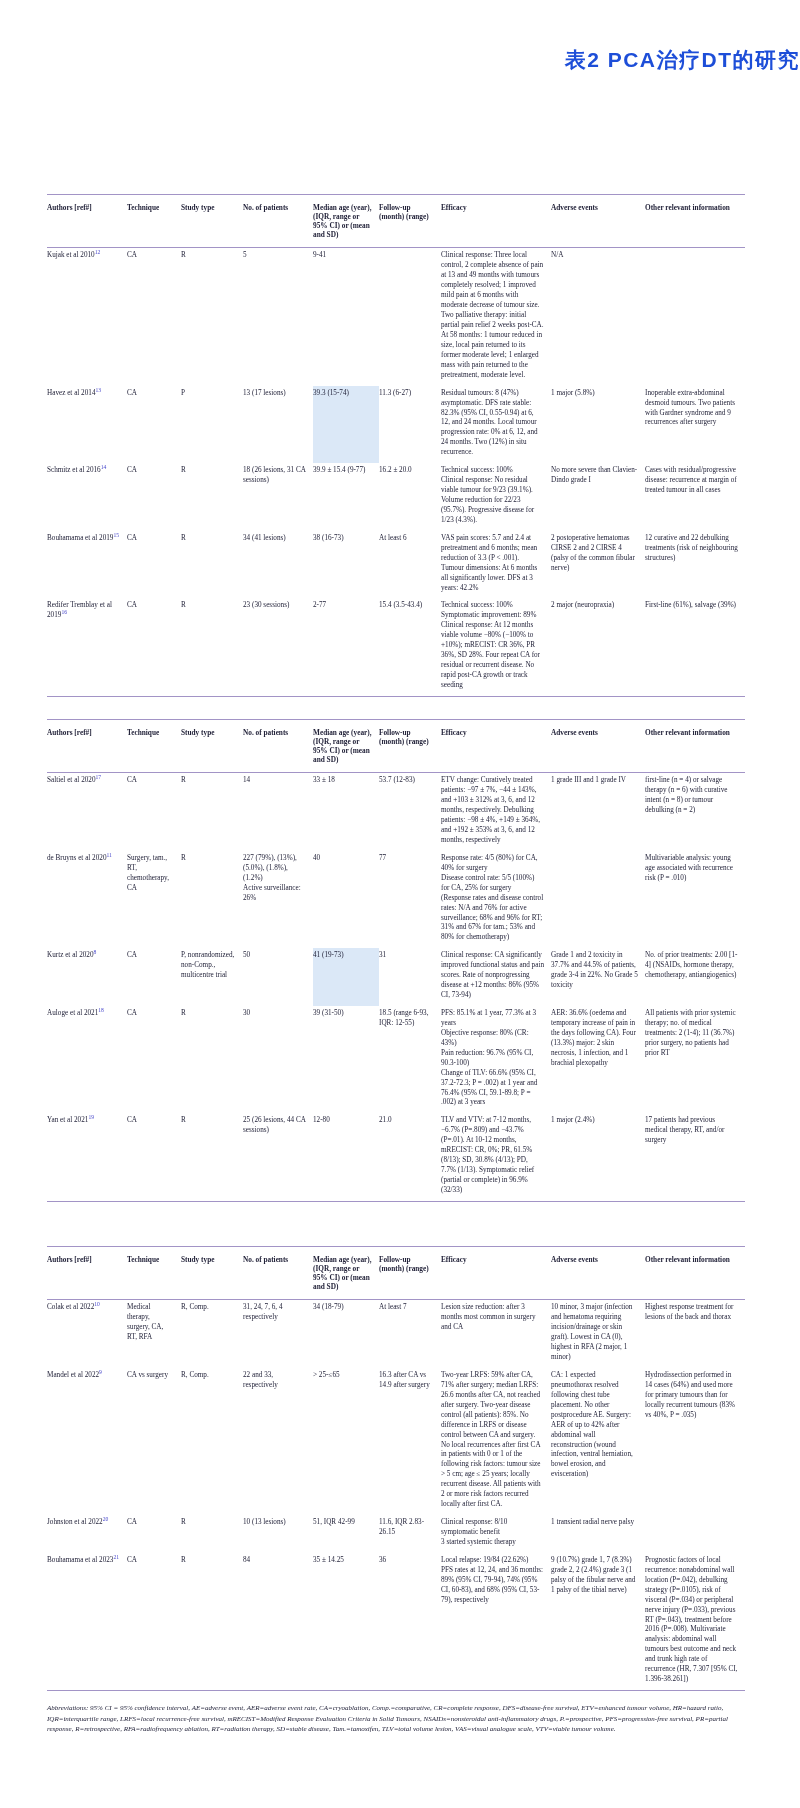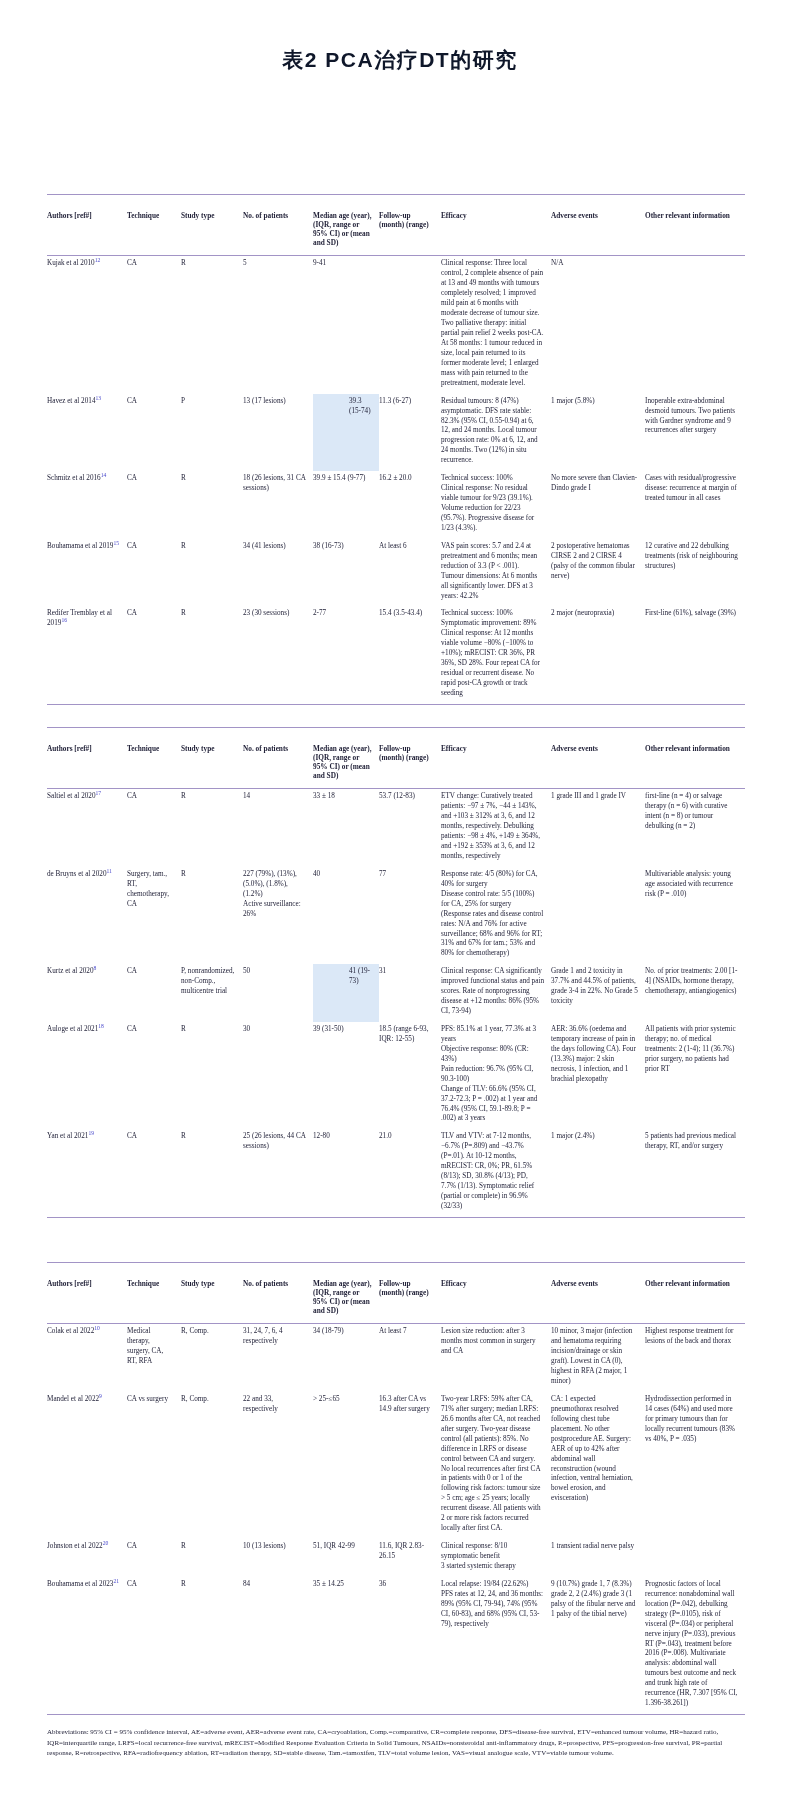--- a/index.html
+++ b/index.html
@@ -1,45 +1,45 @@
 <!DOCTYPE html>
 <html><head>
 <meta charset="utf-8">
 <style>
   html,body{margin:0;padding:0;}
   body{
     width:800px;height:1808px;background:#ffffff;overflow:hidden;
     font-family:"Liberation Serif", serif;
   }
   .page-title{
-    margin-top:46px;text-align:center;
+    margin-top:46px;text-align:right;
     font-family:"Liberation Sans", sans-serif;
-    font-weight:bold;font-size:21px;letter-spacing:1.5px;color:#0f172a;
+    font-weight:bold;font-size:21px;letter-spacing:1.5px;color:#1d4ed8;
   }
   #tables{margin-left:47px;width:700px;}
   table.study-table{
     border-collapse:collapse;table-layout:fixed;width:698px;
     font-size:7.2px;color:#23233a;border-bottom:1px solid #a294c6;
   }
   table.study-table.s1{margin-top:120px;}
   table.study-table.s2{margin-top:22px;}
   table.study-table.s3{margin-top:44px;}
   th{
     text-align:left;vertical-align:top;font-weight:bold;font-size:7.3px;line-height:1.25;
-    padding:16px 6px 8px 0;border-top:1px solid #a294c6;border-bottom:1px solid #a294c6;
+    padding:8px 6px 8px 0;border-top:1px solid #a294c6;border-bottom:1px solid #a294c6;
   }
   td{
     vertical-align:top;padding:3px 7px 5px 0;line-height:1.38;
     white-space:pre-line;overflow-wrap:break-word;
   }
   .it{}
   sup.ref{color:#4747cb;font-size:5.6px;line-height:0;}
-  td.hl{background:#dbe8f7;padding-left:36px;}
+  td.hl{background:#dbe8f7;}
   .footnote{
-    margin:12px 0 0 47px;width:700px;font-size:7.0px;line-height:1.5;color:#23233a;
+    margin:12px 0 0 47px;width:700px;font-size:7.0px;line-height:1.5;color:#23233a;font-style:italic;
   }
 </style>
 </head>
 <body>
 
 <div class="page-title">表2 PCA治疗DT的研究</div>
 
 <div id="tables">
     <table class="study-table s1">
       <colgroup>
@@ -206,21 +206,21 @@
         </tr>
         <tr>
           <td>Yan et al 2021<sup class="ref">19</sup></td>
           <td>CA</td>
           <td>R</td>
           <td>25 (26 lesions, 44 CA sessions)</td>
           <td>12-80</td>
           <td>21.0</td>
           <td><span class="it">TLV and VTV:</span><span> at 7-12 months, −6.7% (P=.809) and −43.7% (P=.01). At 10-12 months, mRECIST: CR, 0%; PR, 61.5% (8/13); SD, 30.8% (4/13); PD, 7.7% (1/13). Symptomatic relief (partial or complete) in 96.9% (32/33)</span></td>
           <td>1 major (2.4%)</td>
-          <td>5 patients had previous medical therapy, RT, and/or surgery</td>
+          <td>17 patients had previous medical therapy, RT, and/or surgery</td>
         </tr>
       </tbody>
     </table>
     <table class="study-table s3">
       <colgroup>
         <col style="width: 80px;">
         <col style="width: 54px;">
         <col style="width: 62px;">
         <col style="width: 70px;">
         <col style="width: 66px;">

